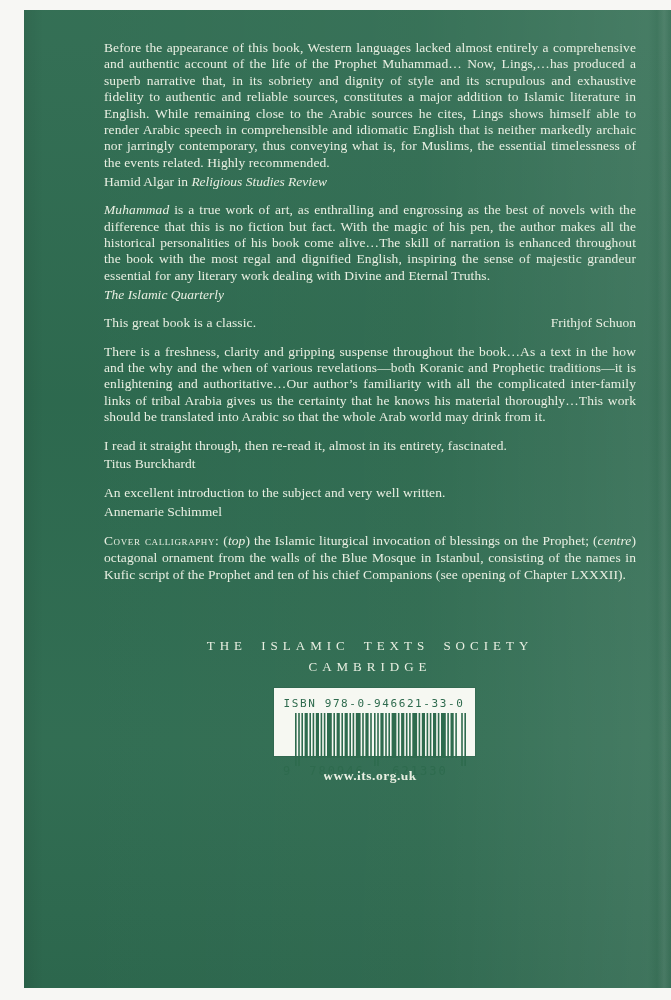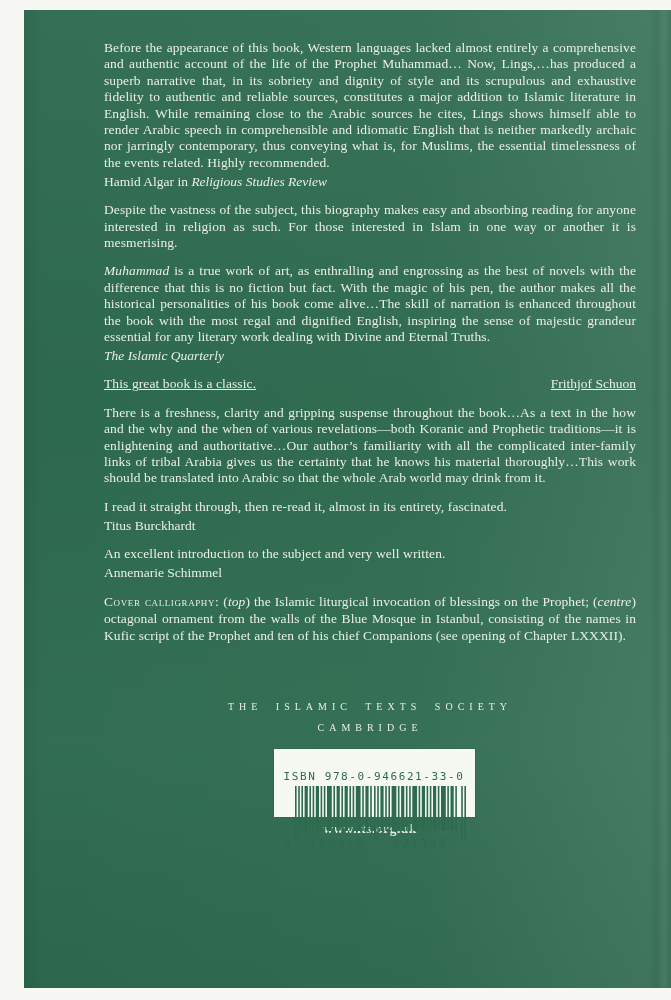--- a/index.html
+++ b/index.html
@@ -39,42 +39,42 @@
     text-align: justify;
     letter-spacing: .1px;
   }
   .attr {
     margin: 2.5px 0 0 0;
     font-size: 13.5px;
     line-height: 16.4px;
     text-align: left;
   }
   .quote-inline { display: flex; justify-content: space-between; align-items: baseline; }
-  .quote-inline .qtext, .quote-inline .attr { margin: 0; text-align: left; text-decoration: underline; }
+  .quote-inline .qtext, .quote-inline .attr { margin: 0; text-align: left; }
 
   .colophon { margin-top: 6px; }
   .colophon .qtext { line-height: 17px; }
   .smallcaps { font-variant: small-caps; letter-spacing: .6px; }
 
   .publisher { margin-top: 52px; text-align: center; }
   .pub-line {
-    font-size: 10px;
+    font-size: 13px;
     line-height: 21px;
     letter-spacing: 5px;
     word-spacing: 6px;
   }
 
   .barcode-box {
-    margin: 11px auto 4px;
+    margin: 11px auto 12px;
     width: 201px;
     height: 68px;
     background: #f6f8f2;
     transform: translateX(4px);
     box-sizing: border-box;
-    padding-top: 20px;
+    padding-top: 8px;
     box-shadow: 0 0 0 1px rgba(0,0,0,.06);
   }
   .isbn-label {
     text-align: center;
     font-family: "DejaVu Sans Mono", "Liberation Mono", monospace;
     font-size: 11px;
     letter-spacing: 1.6px;
     color: #2e6b4e;
     line-height: 15px;
     white-space: nowrap;
@@ -104,21 +104,20 @@
 <div class="page">
   <div class="cover">
     <div class="content">
 
       <section class="quote-block">
         <p class="qtext"><span>Before the appearance of this book, Western languages lacked almost entirely a comprehensive and authentic account of the life of the Prophet Muhammad… Now, Lings,…has produced a superb narrative that, in its sobriety and dignity of style and its scrupulous and exhaustive fidelity to authentic and reliable sources, constitutes a major addition to Islamic literature in English. While remaining close to the Arabic sources he cites, Lings shows himself able to render Arabic speech in comprehensible and idiomatic English that is neither markedly archaic nor jarringly contemporary, thus conveying what is, for Muslims, the essential timelessness of the events related. Highly recommended.</span></p>
         <p class="attr"><span>Hamid Algar in </span><i>Religious Studies Review</i></p>
       </section>
 
       <section class="quote-block">
-        <p class="qtext"><span>Despite the vastness of the subject, this biography makes easy and absorbing reading for anyone interested in religion as such. For those interested in Islam in one way or another it is mesmerising.</span></p>
       </section>
 
       <section class="quote-block">
         <p class="qtext"><i>Muhammad</i><span> is a true work of art, as enthralling and engrossing as the best of novels with the difference that this is no fiction but fact. With the magic of his pen, the author makes all the historical personalities of his book come alive…The skill of narration is enhanced throughout the book with the most regal and dignified English, inspiring the sense of majestic grandeur essential for any literary work dealing with Divine and Eternal Truths.</span></p>
         <p class="attr"><i>The Islamic Quarterly</i></p>
       </section>
 
       <section class="quote-block quote-inline">
         <p class="qtext">This great book is a classic.</p>
         <p class="attr">Frithjof Schuon</p>

